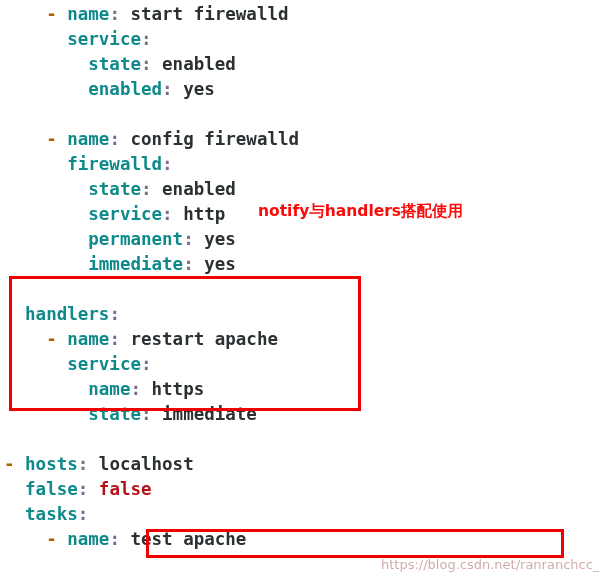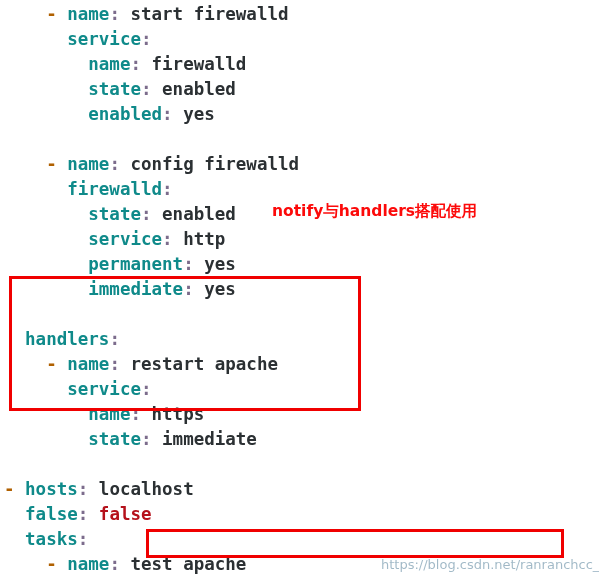--- a/index.html
+++ b/index.html
@@ -61,37 +61,36 @@
   
   .red-box {
     position: absolute;
     border: 3px solid #f00000;
     box-sizing: border-box;
     pointer-events: none;
   }
 
   .watermark {
     position: absolute;
-    color: #0c4a6e;
+    color: #7f1d1d;
     opacity: 0.38;
     font-family: "DejaVu Sans", "Liberation Sans", sans-serif;
     font-size: 13px;
     letter-spacing: 0px;
     white-space: nowrap;
   }
 </style>
 </head>
 <body>
 
 <div id="editor">
 
   <div class="code-area" id="code-area">
       <div class="line"><span>    </span><span class="tok-dash">- </span><span class="tok-key">name</span><span class="tok-colon">:&nbsp;</span><span class="tok-val">start&nbsp;firewalld</span></div>
       <div class="line"><span>      </span><span class="tok-key">service</span><span class="tok-colon">:</span></div>
-      <div class="line"><span>        </span><span class="tok-key">name</span><span class="tok-colon">:&nbsp;</span><span class="tok-val">firewalld</span></div>
       <div class="line"><span>        </span><span class="tok-key">state</span><span class="tok-colon">:&nbsp;</span><span class="tok-val">enabled</span></div>
       <div class="line"><span>        </span><span class="tok-key">enabled</span><span class="tok-colon">:&nbsp;</span><span class="tok-val">yes</span></div>
       <div class="line">&nbsp;</div>
       <div class="line"><span>    </span><span class="tok-dash">- </span><span class="tok-key">name</span><span class="tok-colon">:&nbsp;</span><span class="tok-val">config&nbsp;firewalld</span></div>
       <div class="line"><span>      </span><span class="tok-key">firewalld</span><span class="tok-colon">:</span></div>
       <div class="line"><span>        </span><span class="tok-key">state</span><span class="tok-colon">:&nbsp;</span><span class="tok-val">enabled</span></div>
       <div class="line"><span>        </span><span class="tok-key">service</span><span class="tok-colon">:&nbsp;</span><span class="tok-val">http</span></div>
       <div class="line"><span>        </span><span class="tok-key">permanent</span><span class="tok-colon">:&nbsp;</span><span class="tok-val">yes</span></div>
       <div class="line"><span>        </span><span class="tok-key">immediate</span><span class="tok-colon">:&nbsp;</span><span class="tok-val">yes</span></div>
       <div class="line">&nbsp;</div>
@@ -102,21 +101,21 @@
       <div class="line"><span>        </span><span class="tok-key">state</span><span class="tok-colon">:&nbsp;</span><span class="tok-val">immediate</span></div>
       <div class="line">&nbsp;</div>
       <div class="line"><span class="tok-dash">- </span><span class="tok-key">hosts</span><span class="tok-colon">:&nbsp;</span><span class="tok-val">localhost</span></div>
       <div class="line"><span>  </span><span class="tok-key">false</span><span class="tok-colon">:&nbsp;</span><span class="tok-red">false</span></div>
       <div class="line"><span>  </span><span class="tok-key">tasks</span><span class="tok-colon">:</span></div>
       <div class="line"><span>    </span><span class="tok-dash">- </span><span class="tok-key">name</span><span class="tok-colon">:&nbsp;</span><span class="tok-val">test&nbsp;apache</span></div>
       <div class="line"></div>
     </div>
 
   <div id="annotation-layer">
-      <div class="annotation" style="left: 272px; top: 204px;">notify与handlers搭配使用</div>
+      <div class="annotation" style="left: 258px; top: 204px;">notify与handlers搭配使用</div>
     </div>
 
   <div id="box-layer">
       <div class="red-box" style="left: 9px; top: 276px; width: 352px; height: 135px;"></div>
       <div class="red-box" style="left: 146px; top: 529px; width: 418px; height: 29px;"></div>
     </div>
 
   <div class="watermark" id="watermark" style="left: 381px; top: 557px;">https://blog.csdn.net/ranranchcc_</div>
 
 </div>

